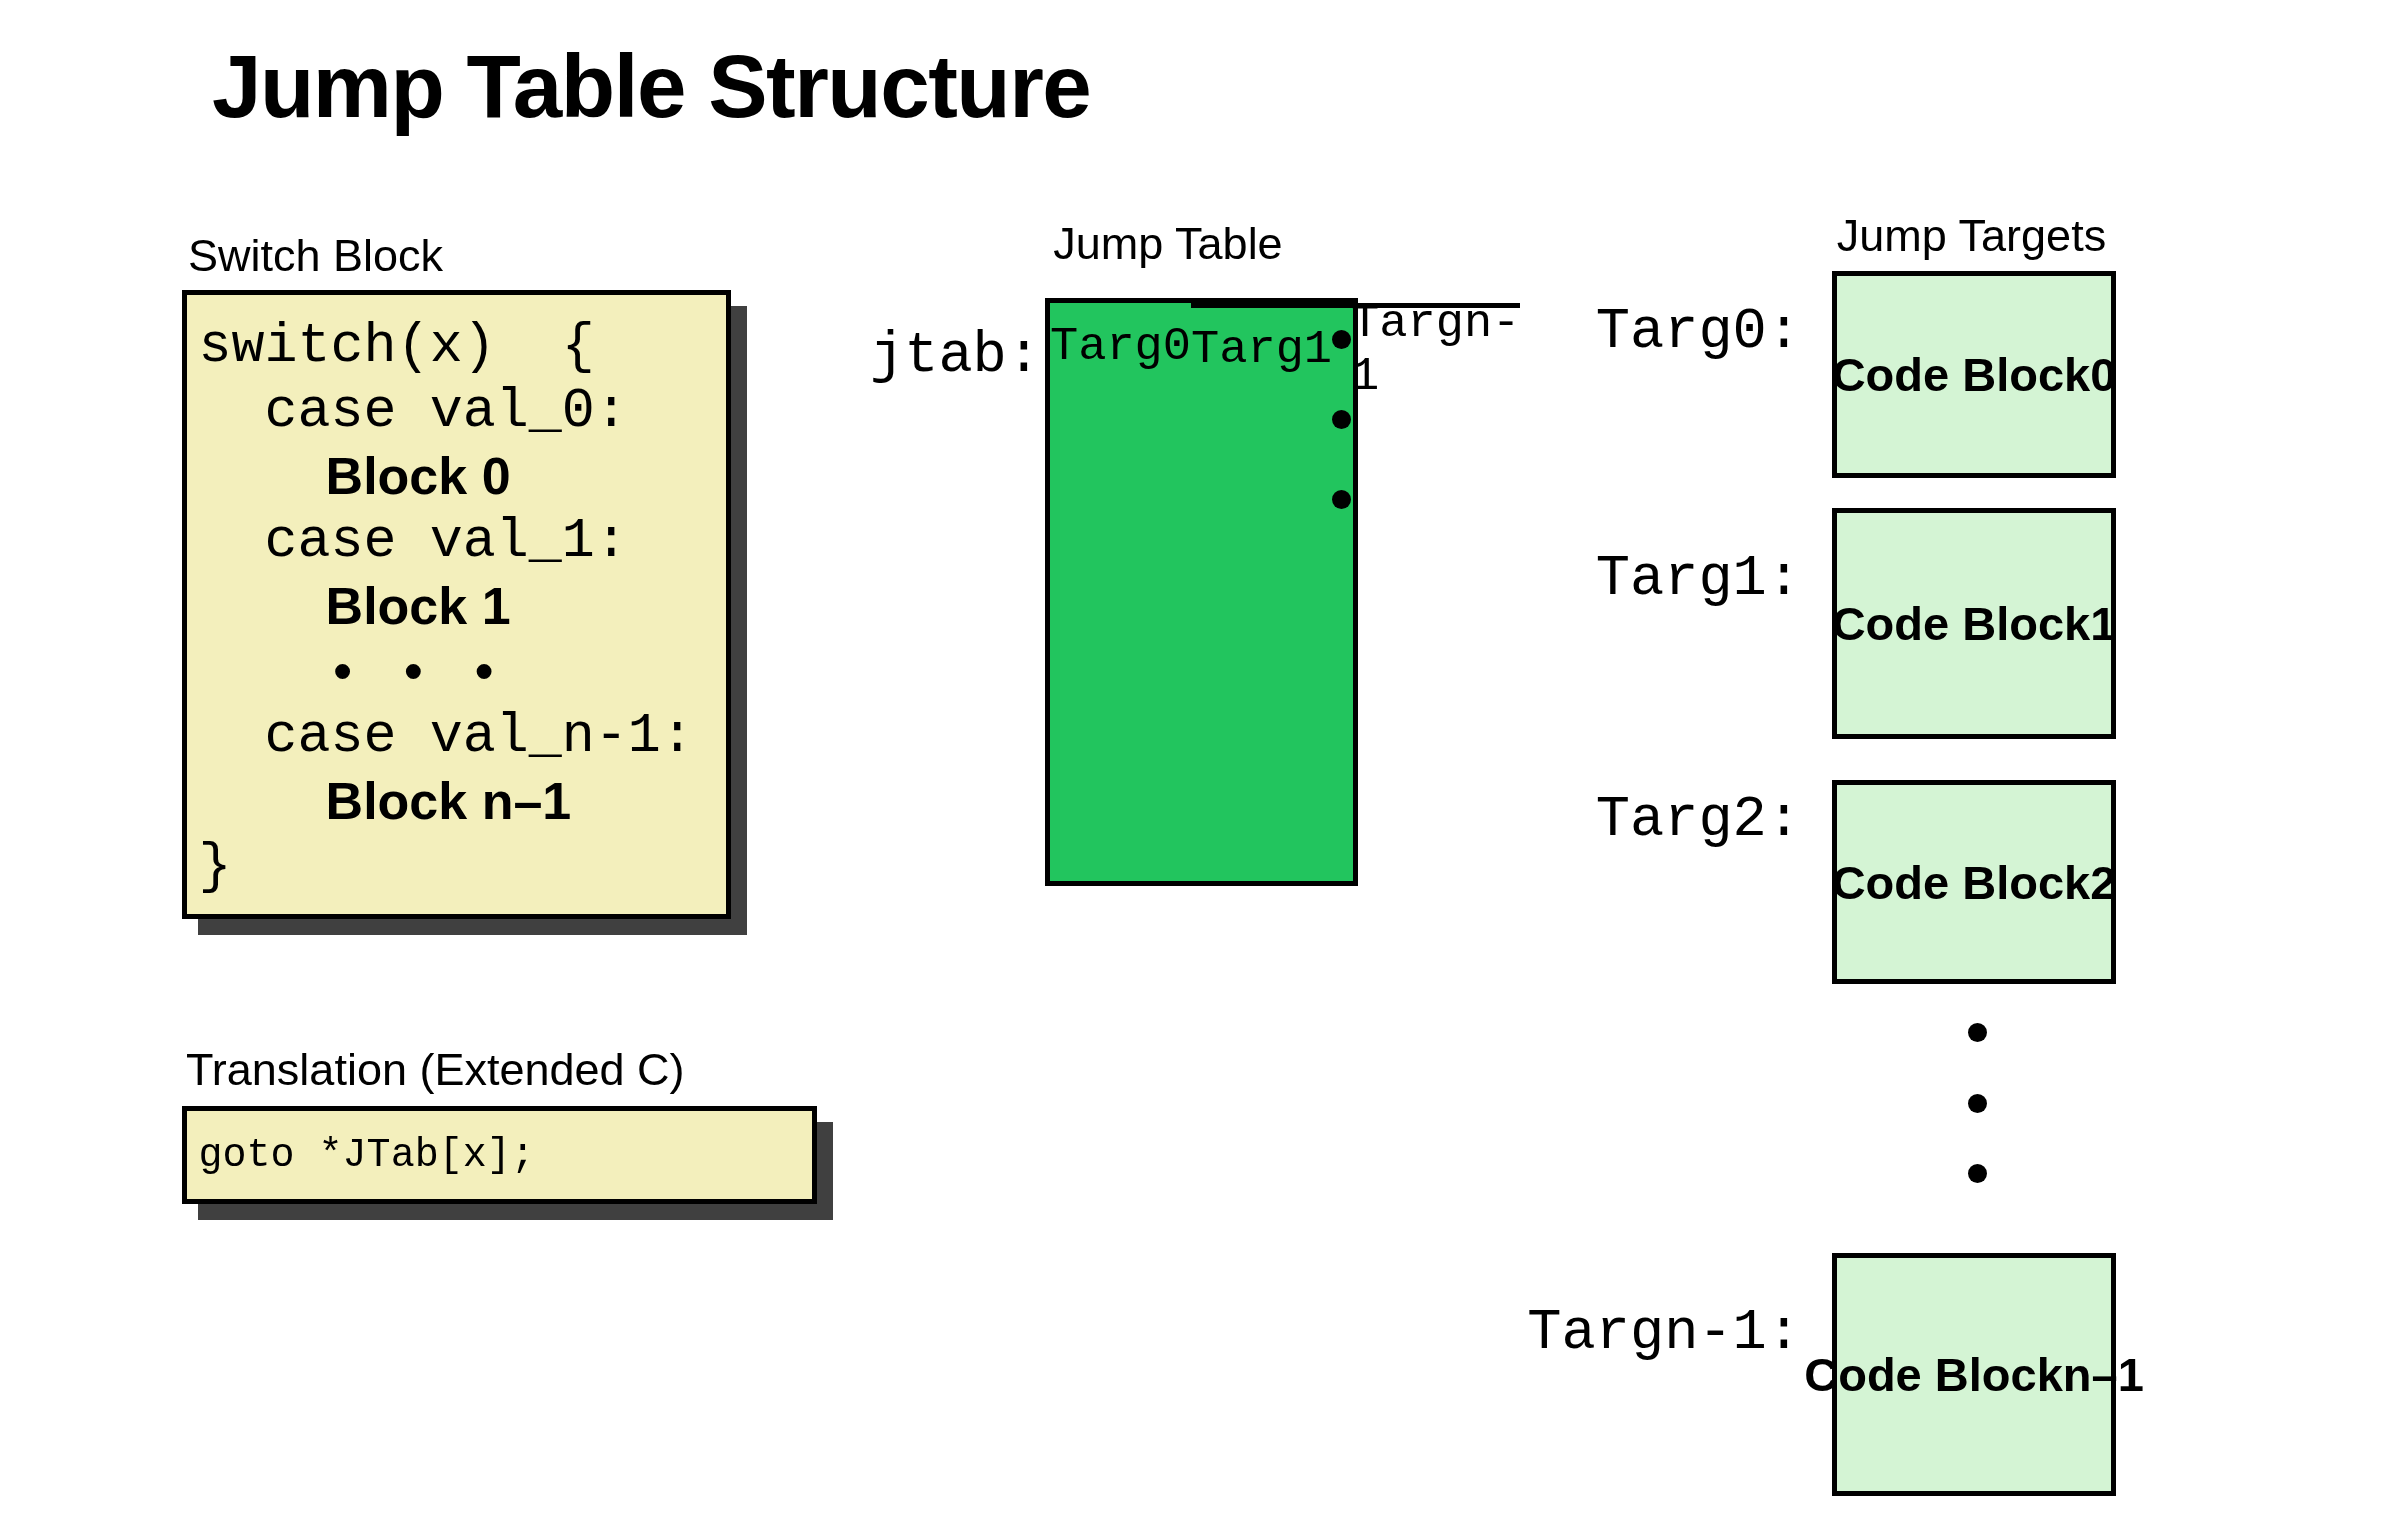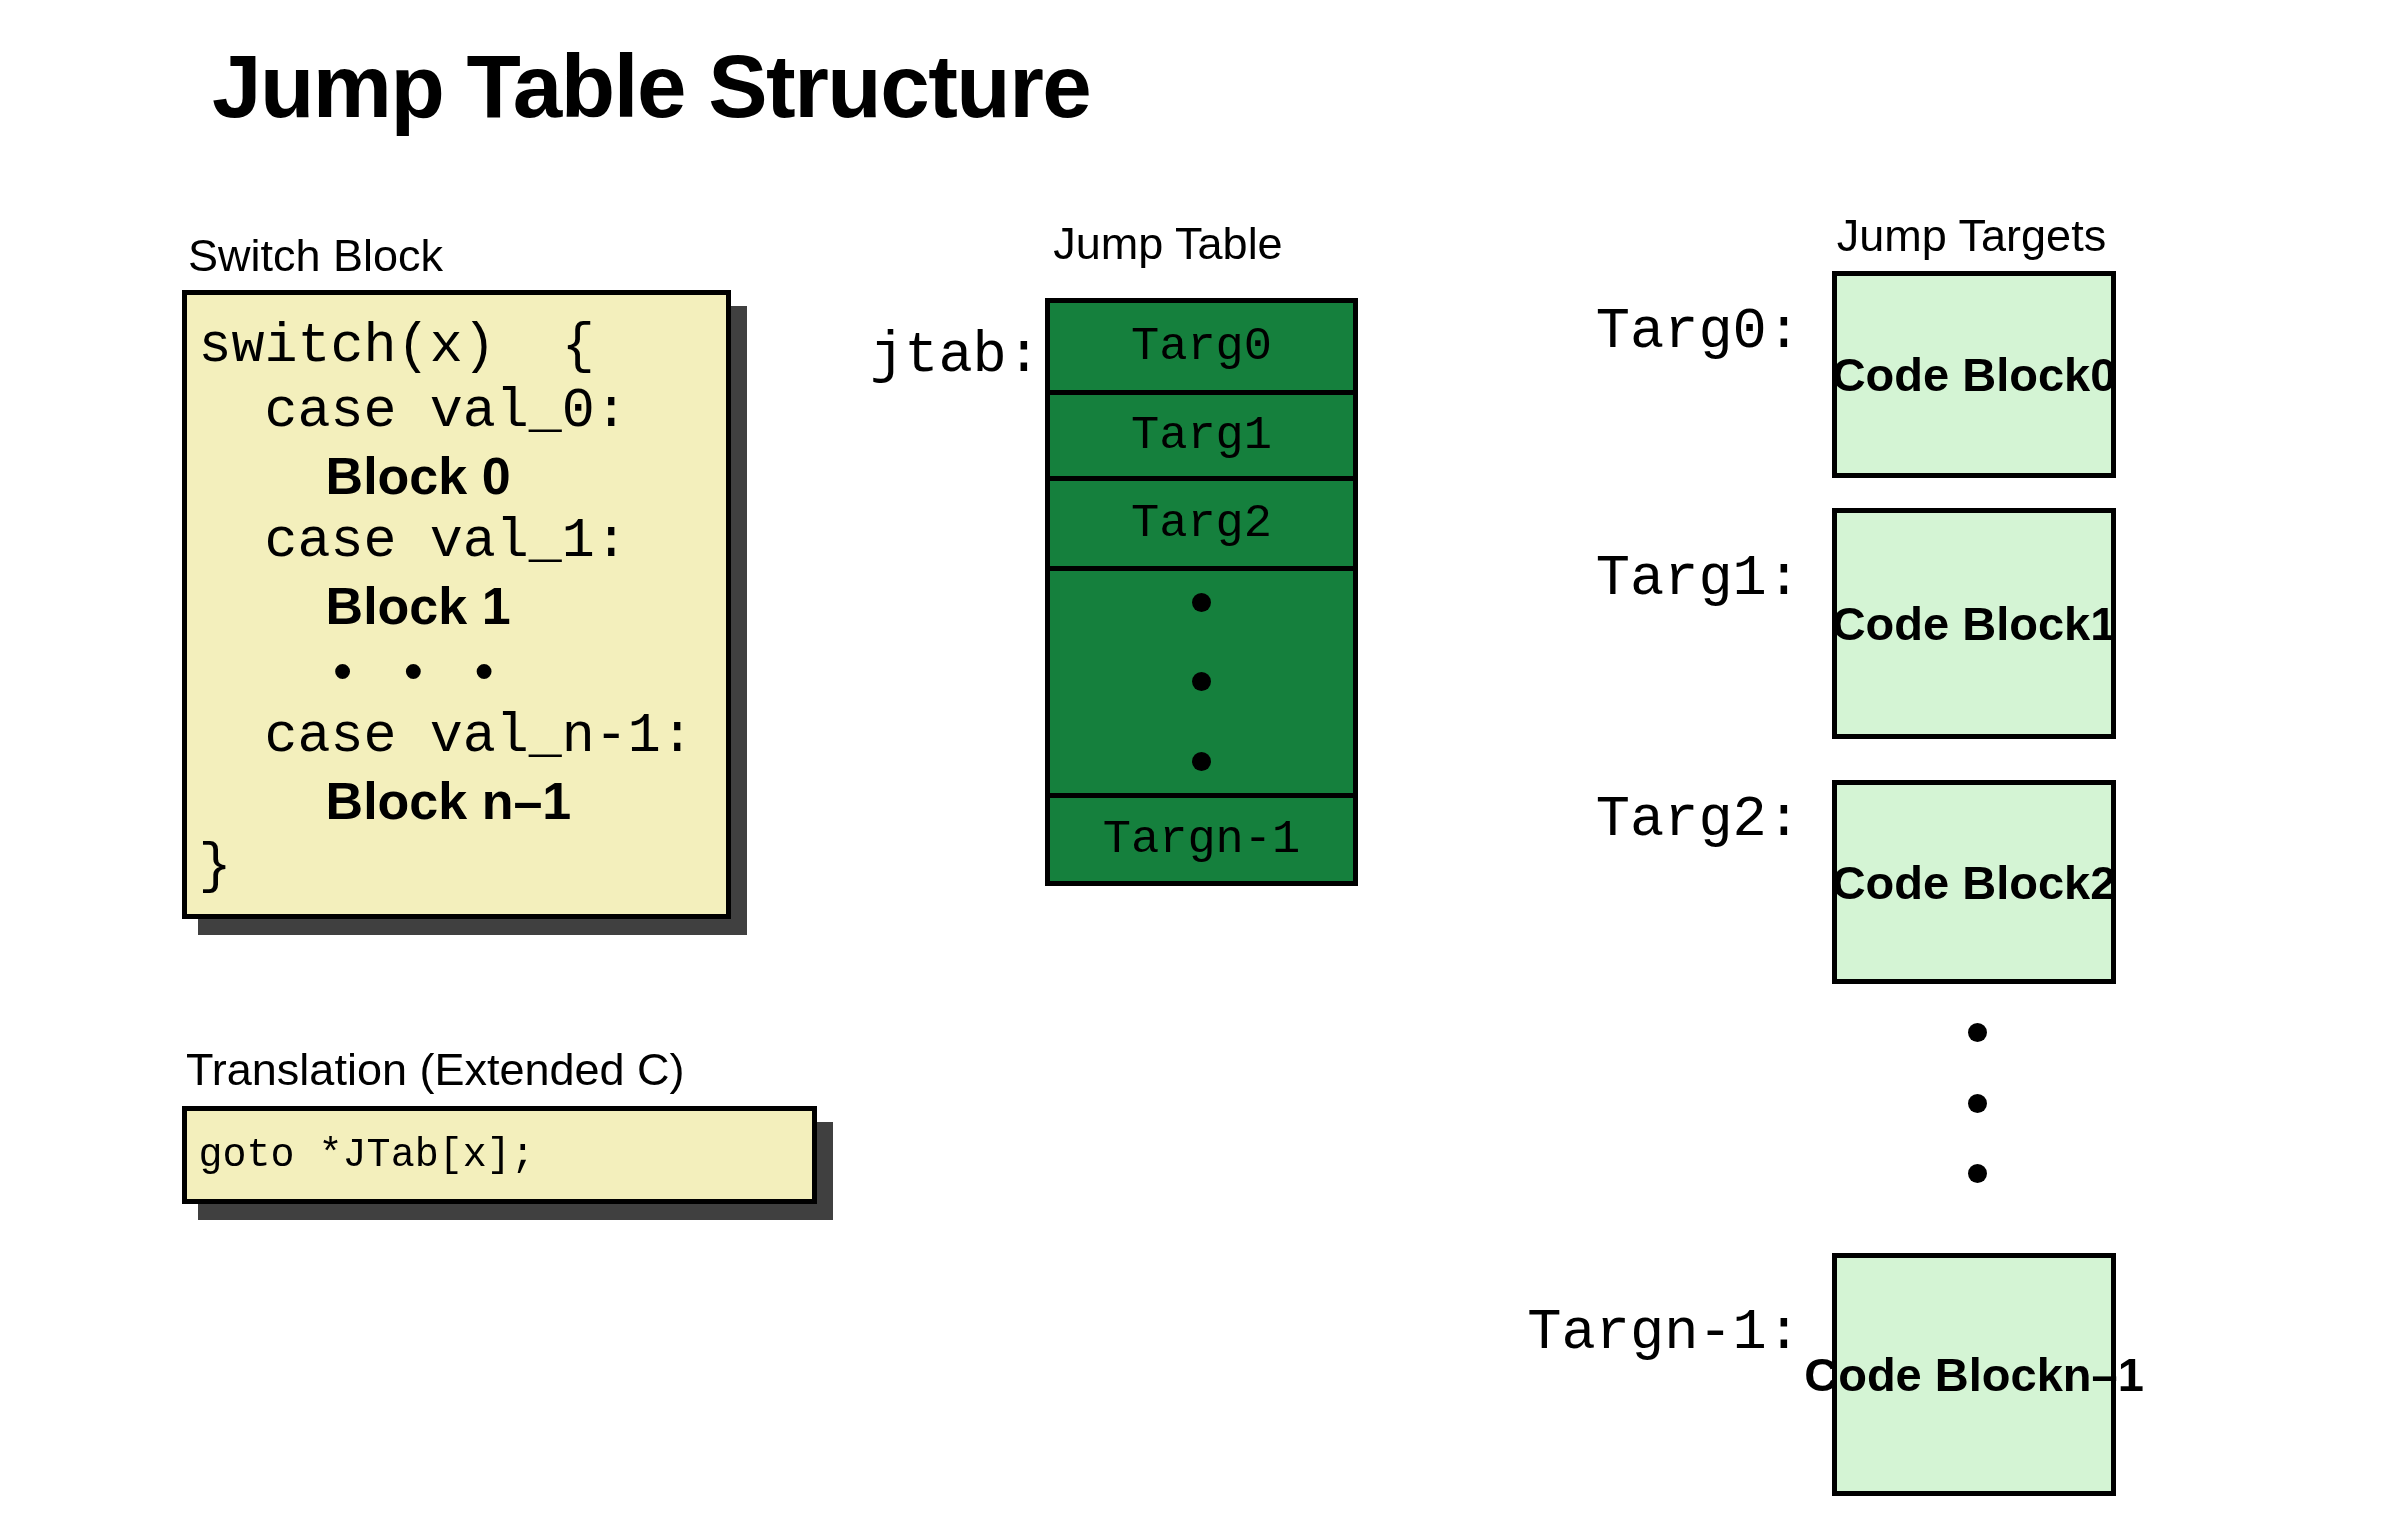--- a/index.html
+++ b/index.html
@@ -55,24 +55,24 @@
   
   .h-jump-table{left:1015px;top:218px;width:306px;text-align:center;}
   .jtab-label{
     left:830px;top:326px;width:211px;
     text-align:right;
     font-family:"Liberation Mono", monospace;
     font-size:57px;line-height:60px;white-space:nowrap;
   }
   .jump-table{
     left:1045px;top:298px;width:313px;height:588px;
-    background:#15803d;
+    background:#22c55e;
     border:5.8px solid #000;
     box-sizing:border-box;
-    display:flex;flex-direction:column;
+    display:flex;flex-direction:row;
   }
   .jt-row{
     display:flex;align-items:center;justify-content:center;
     font-family:"Liberation Mono", monospace;
     font-size:47px;
     box-sizing:border-box;
   }
   .jt-row + .jt-row{border-top:5.8px solid #000;}
   .jt-r1{height:87px;}
   .jt-r2{height:87px;}
@@ -142,21 +142,20 @@
     <div class="goto-code">goto *JTab[x];</div>
   </div>
 
   <div class="abs section-heading h-jump-table">Jump Table</div>
 
   <div class="abs jtab-label">jtab:</div>
 
   <div class="abs jump-table">
     <div class="jt-row jt-r1">Targ0</div>
     <div class="jt-row jt-r2">Targ1</div>
-    <div class="jt-row jt-r3">Targ2</div>
     <div class="jt-row jt-dots">
       <span class="vdot"></span>
       <span class="vdot"></span>
       <span class="vdot"></span>
     </div>
     <div class="jt-row jt-r5">Targn-1</div>
   </div>
 
   <div class="abs section-heading h-jump-targets">Jump Targets</div>
 

